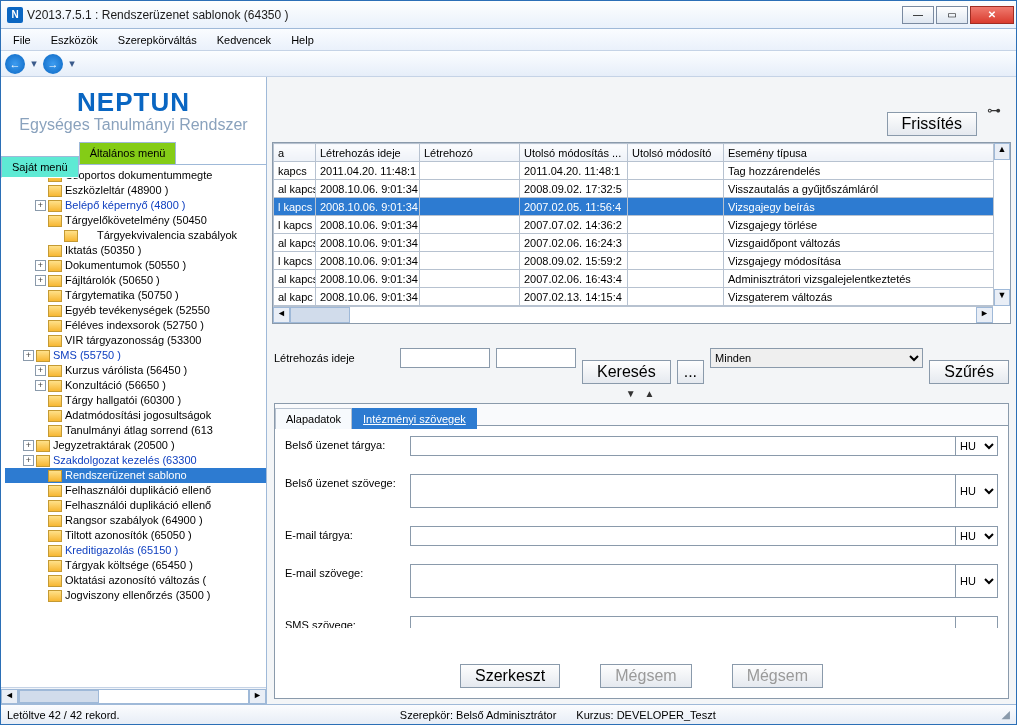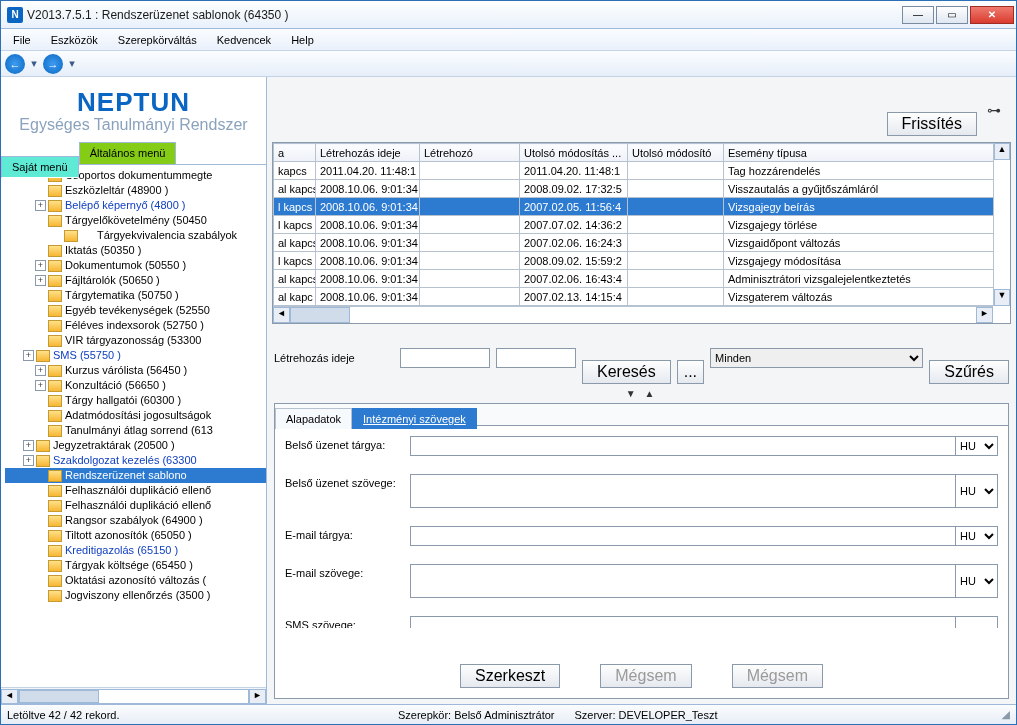--- a/index.html
+++ b/index.html
@@ -446,17 +446,17 @@
           <button class="btn disabled">Mégsem</button>
         </div>
       </div>
     </div>
   </div>
 
   <div class="statusbar">
     <span class="cell">Letöltve 42 / 42 rekord.</span>
     <span class="spacer"></span>
     <span class="cell">Szerepkör: Belső Adminisztrátor</span>
-    <span class="cell">Szerver: DEVELOPER_Teszt</span>
+    <span class="cell">Kurzus: DEVELOPER_Teszt</span>
     <span class="spacer"></span>
     <span class="grip">◢</span>
   </div>
 </div>
 
 </body></html>

